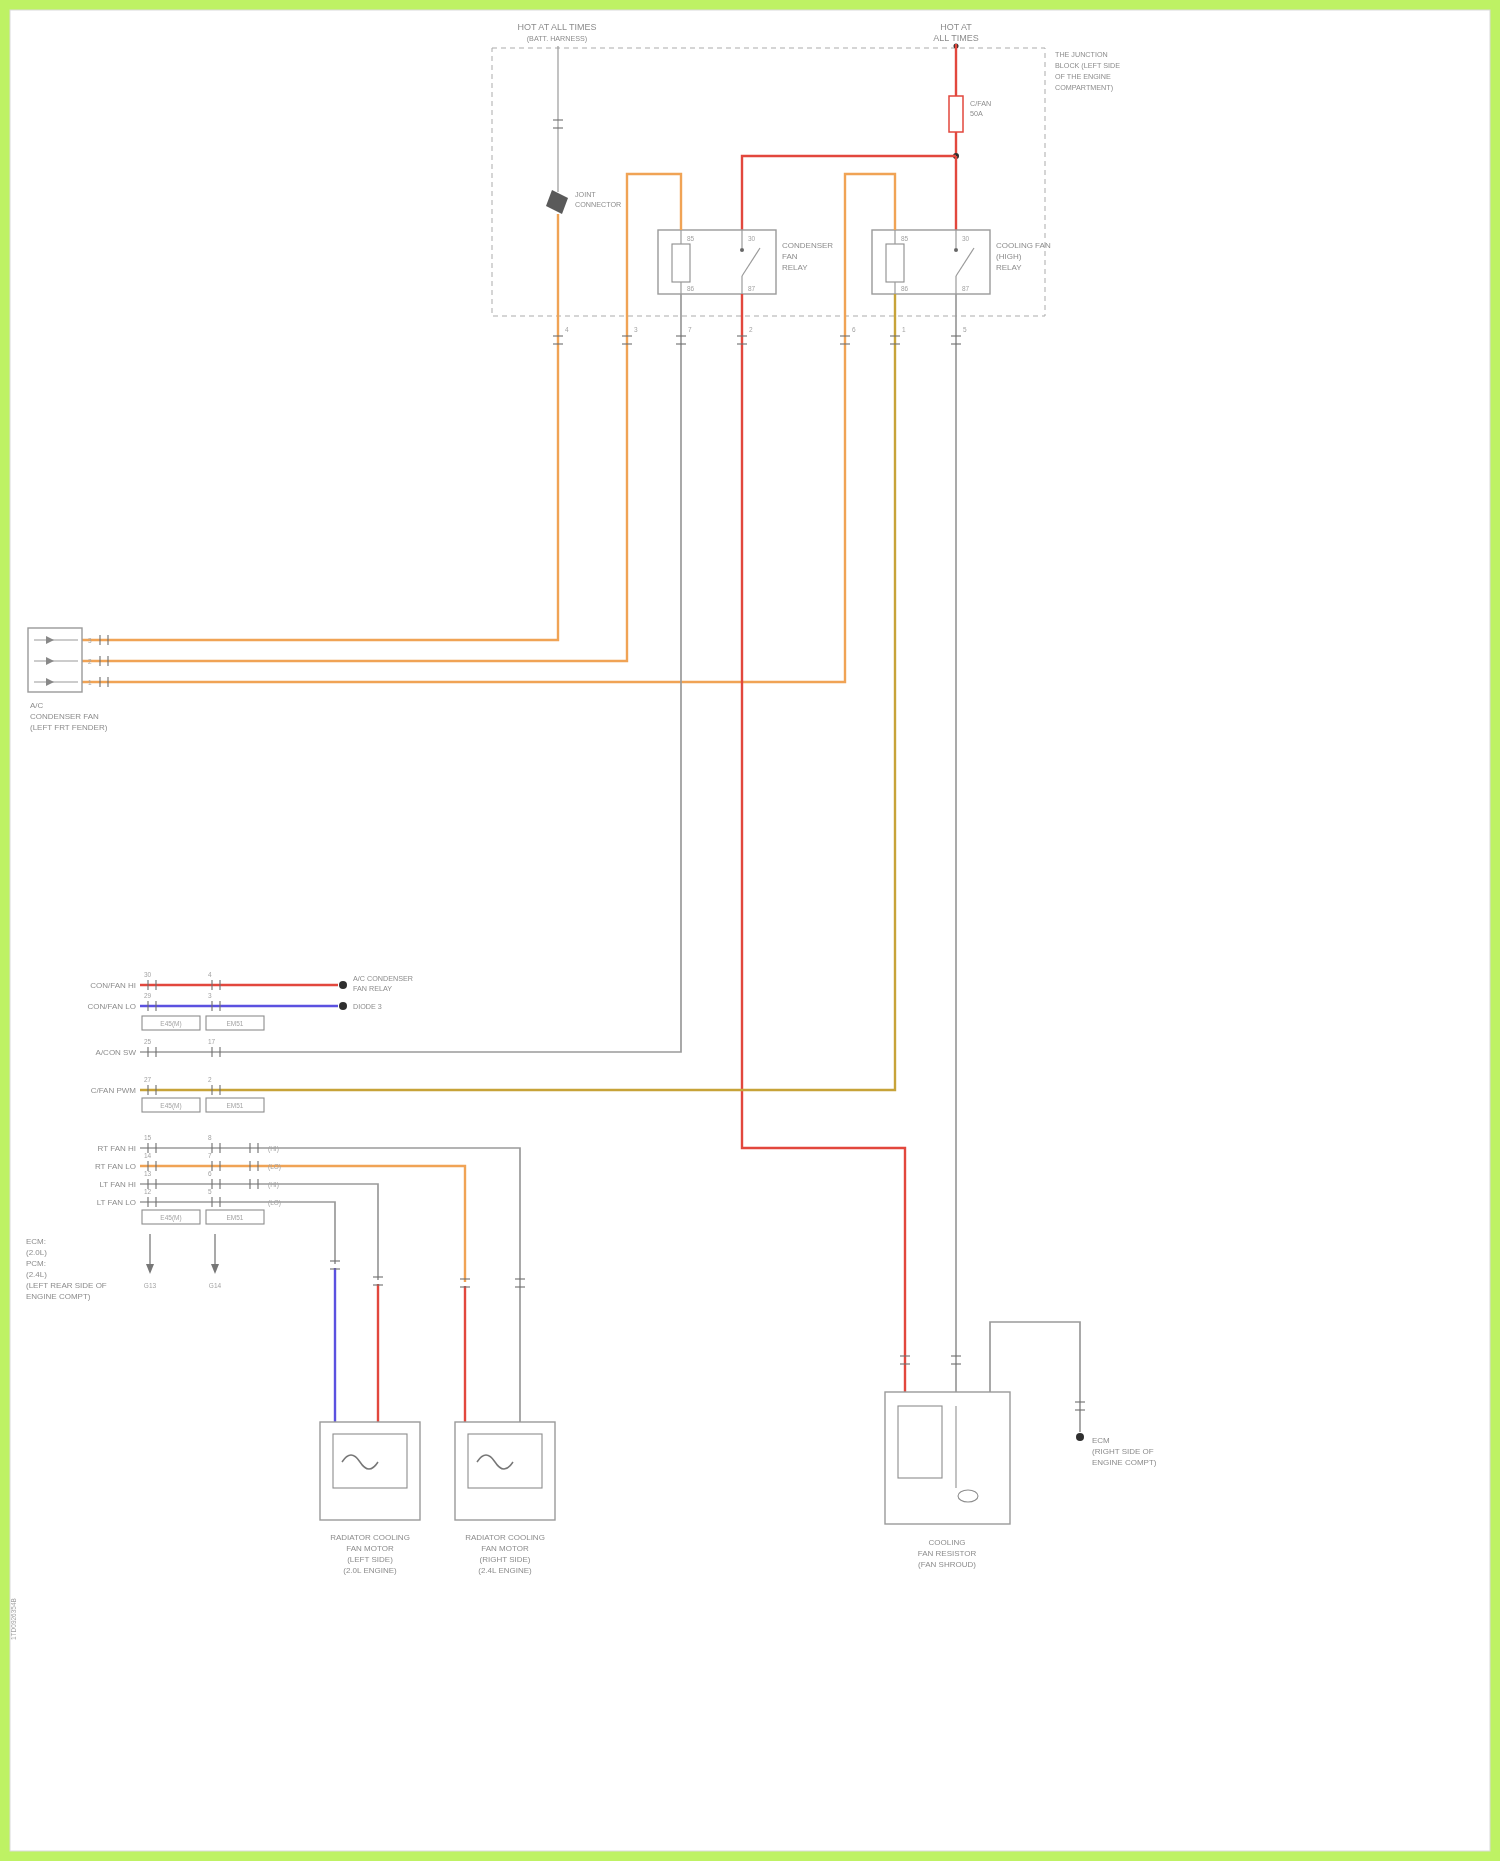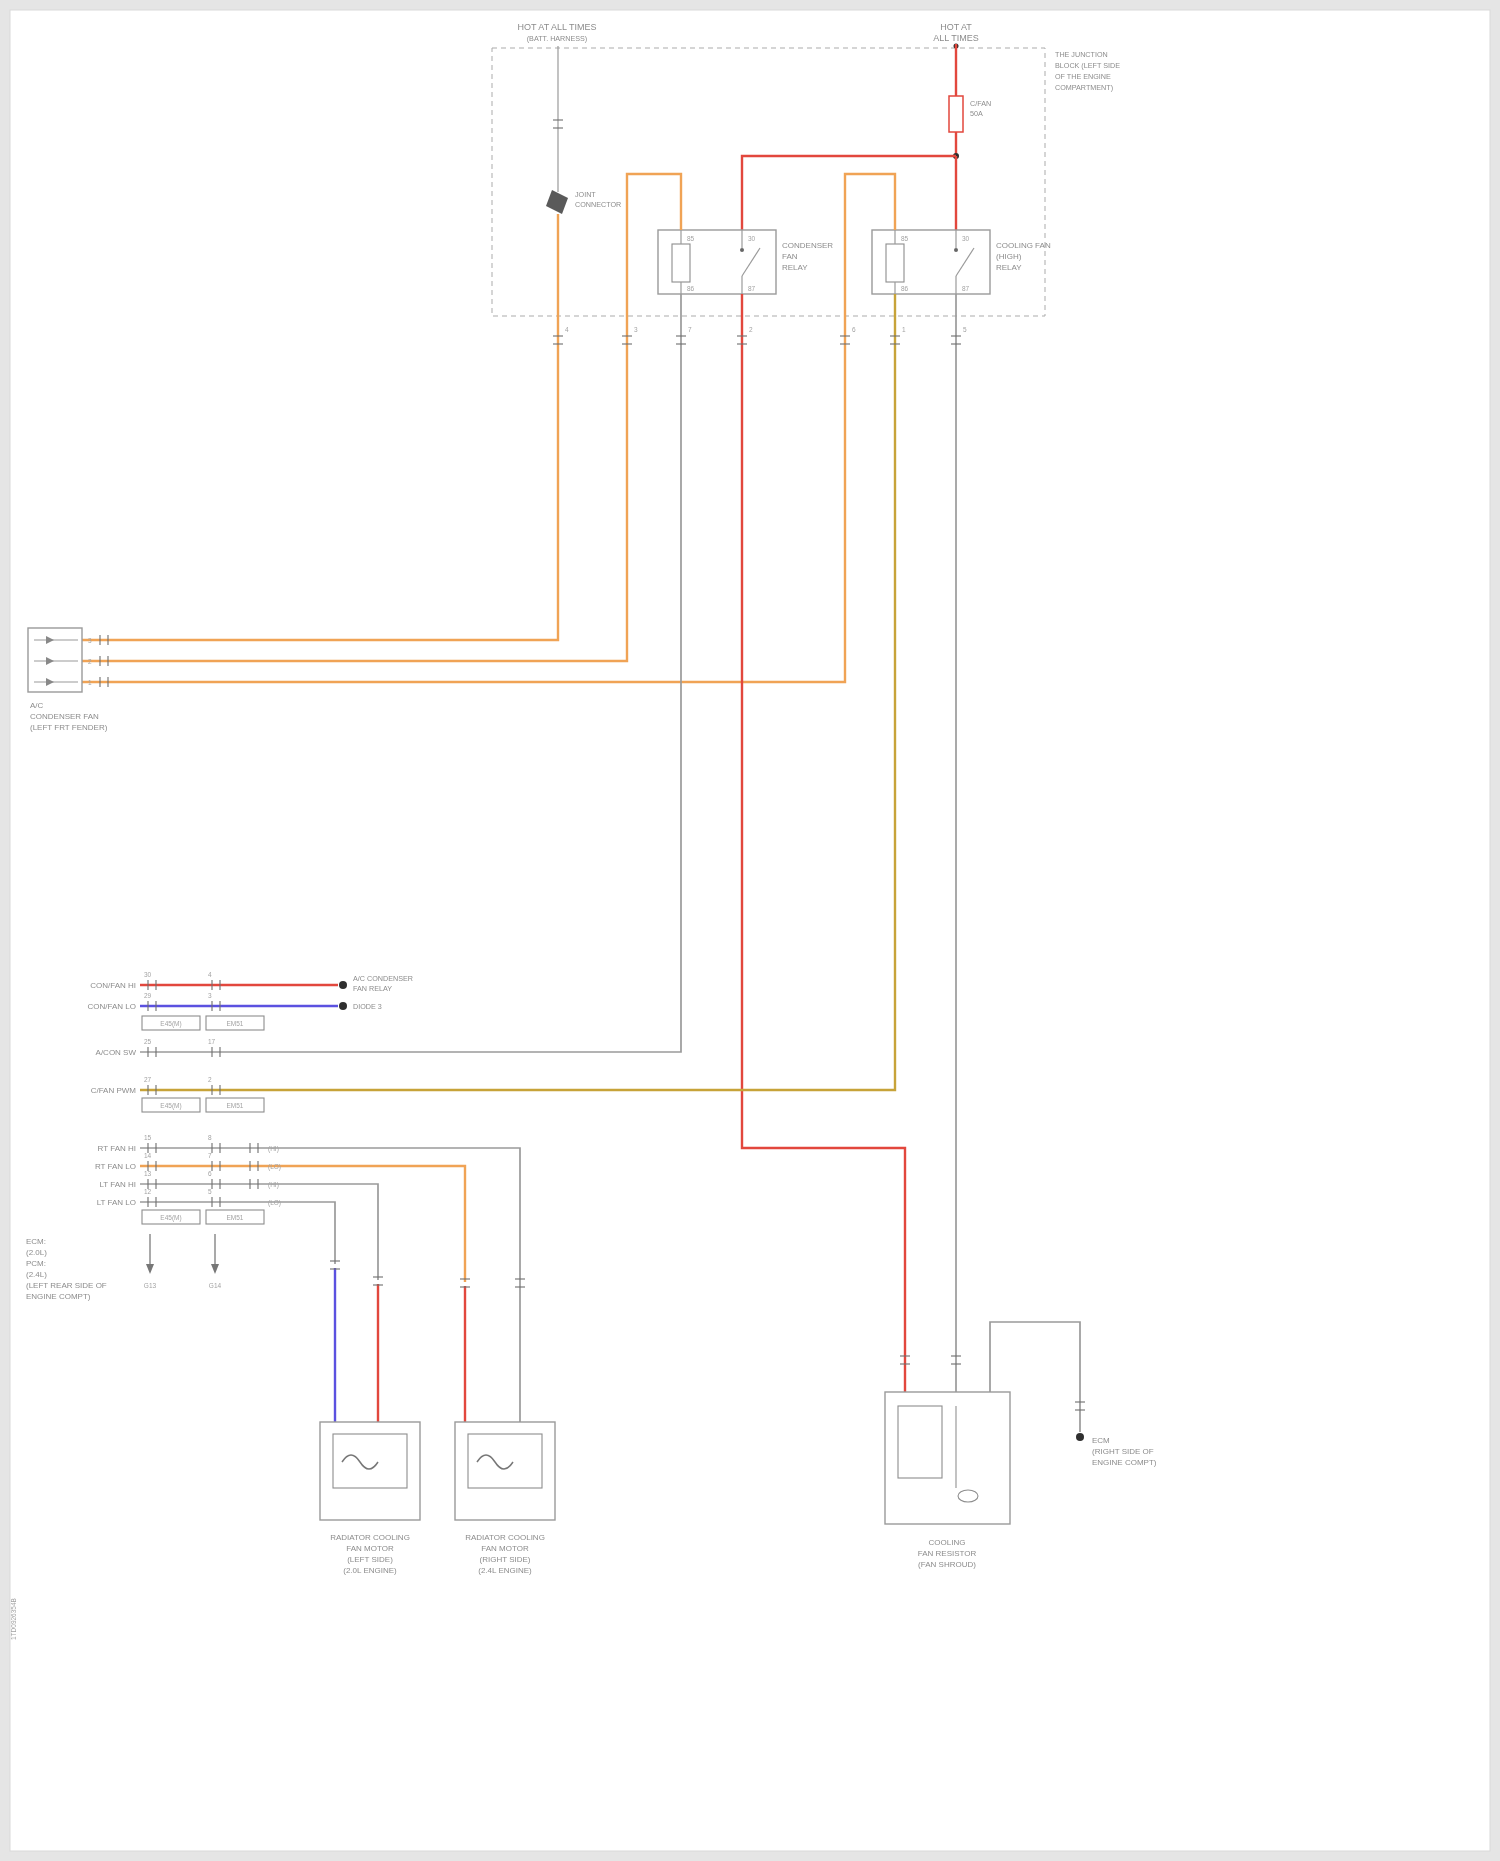--- a/index.html
+++ b/index.html
@@ -1,16 +1,16 @@
 <!DOCTYPE html>
 <html><head>
 <meta charset="utf-8">
 <style>
   html,body{margin:0;padding:0;background:#ffffff;}
-  .page{position:relative;width:1500px;height:1861px;background:#e5e5e5;font-family:"Liberation Sans",sans-serif;}
+  .page{position:relative;width:1500px;height:1861px;background:#bef264;font-family:"Liberation Sans",sans-serif;}
   svg{position:absolute;left:0;top:0;}
   .wire{fill:none;stroke-width:2.4;}
   .thin{stroke-width:1.7;}
   .hair{stroke-width:1.2;}
   .w-or{stroke:#f0a355;}
   .w-rd{stroke:#e2473d;}
   .w-kh{stroke:#c7a339;}
   .w-bl{stroke:#5b51e0;}
   .w-gy{stroke:#9a9a9a;}
   .box{fill:#ffffff;stroke:#9a9a9a;stroke-width:1.4;}

